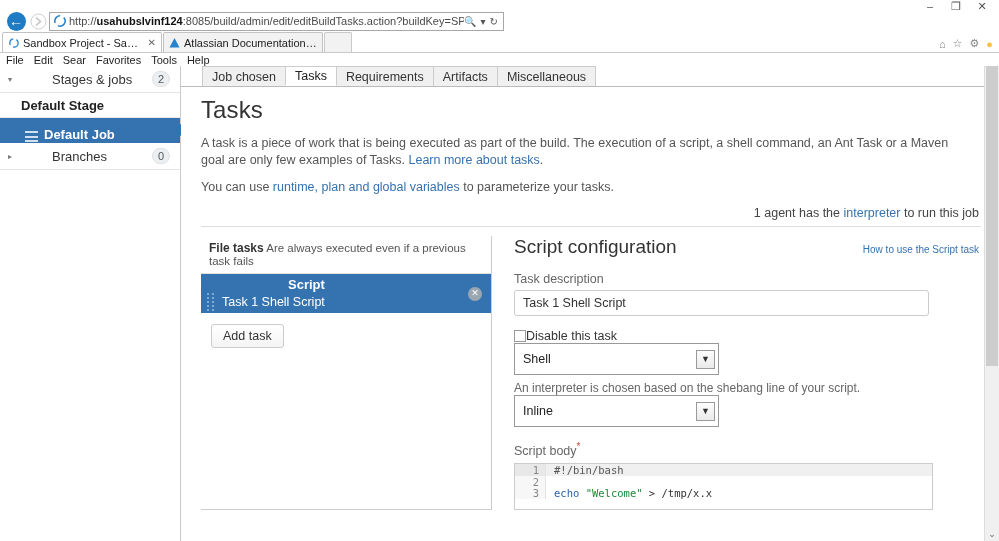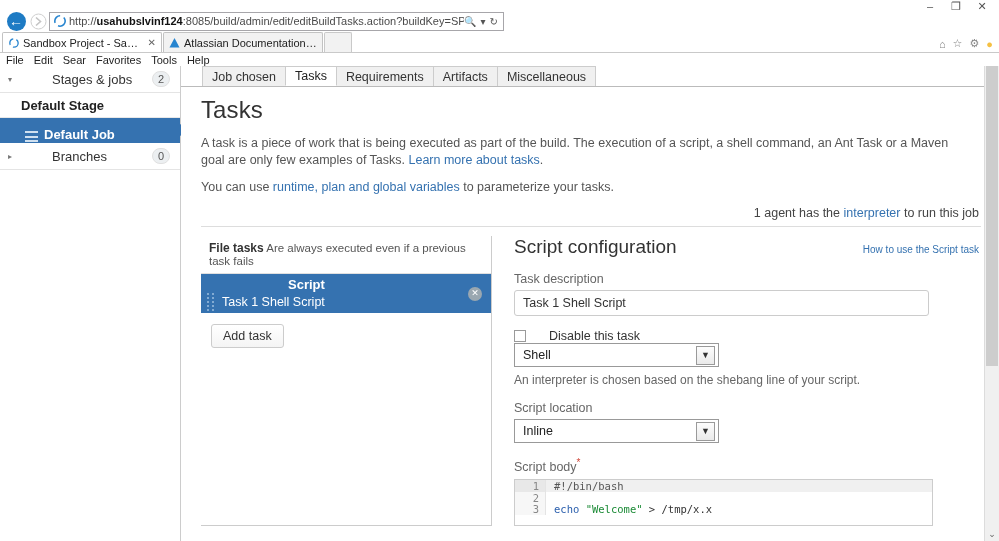--- a/index.html
+++ b/index.html
@@ -213,25 +213,25 @@
   .configpanel { flex: 1; padding-left: 22px; padding-right: 2px; position: relative; }
   .cfg-head { display:flex; align-items:baseline; }
   .cfg-title { font-size: 19px; font-weight: normal; color:#333; }
   .cfg-help { margin-left:auto; font-size: 10px; color:#3572b0; }
   .flabel { font-size: 12.5px; color: #666; margin: 14px 0 4px 0; }
   .flabel .req { color:#d04437; font-size:10px; vertical-align: super;}
   .finput {
     width: 415px; height: 26px; border: 1px solid #ccc; border-radius: 3px; background:#fff;
     padding: 0 8px; font-size: 12.5px; color:#333; display:flex; align-items:center;
   }
-  .checkrow { display:flex; align-items:center; gap: 23px; margin-top: 13px; }
+  .checkrow { display:flex; align-items:center; gap: 0; margin-top: 13px; }
   .cbox { width: 12px; height: 12px; border: 1px solid #9a9a9a; background:#fff; }
   .checkrow .cl { font-size: 12.5px; color:#333; }
   .select {
-    width: 205px; height: 24px; border: 1px solid #999; background:#fff;
+    width: 205px; height: 32px; border: 1px solid #999; background:#fff;
     display:flex; align-items:center; padding: 0 0 0 8px; font-size: 12.5px; color:#222;
     position: relative;
   }
   .select .selarrow {
     width: 19px; height: 19px; margin-left:auto; margin-right:3px;
     border: 1px solid #9a9a9a; background: linear-gradient(#fdfdfd,#eaeaea);
     display:flex; align-items:center; justify-content:center; font-size: 9px; color:#333;
   }
   .hint { font-size: 12px; color:#666; margin-top: 6px; }
 
@@ -515,21 +515,20 @@
               <span class="cbox"></span>
               <span class="cl">Disable this task</span>
             </div>
 
             <div class="select">
               <span>Shell</span>
               <span class="selarrow">▼</span>
             </div>
             <div class="hint">An interpreter is chosen based on the shebang line of your script.</div>
 
-            <div class="flabel">Script location</div>
             <div class="select">
               <span>Inline</span>
               <span class="selarrow">▼</span>
             </div>
 
             <div class="flabel">
               <span>Script body</span><span class="req">*</span>
             </div>
 
             <div class="codewrap">

